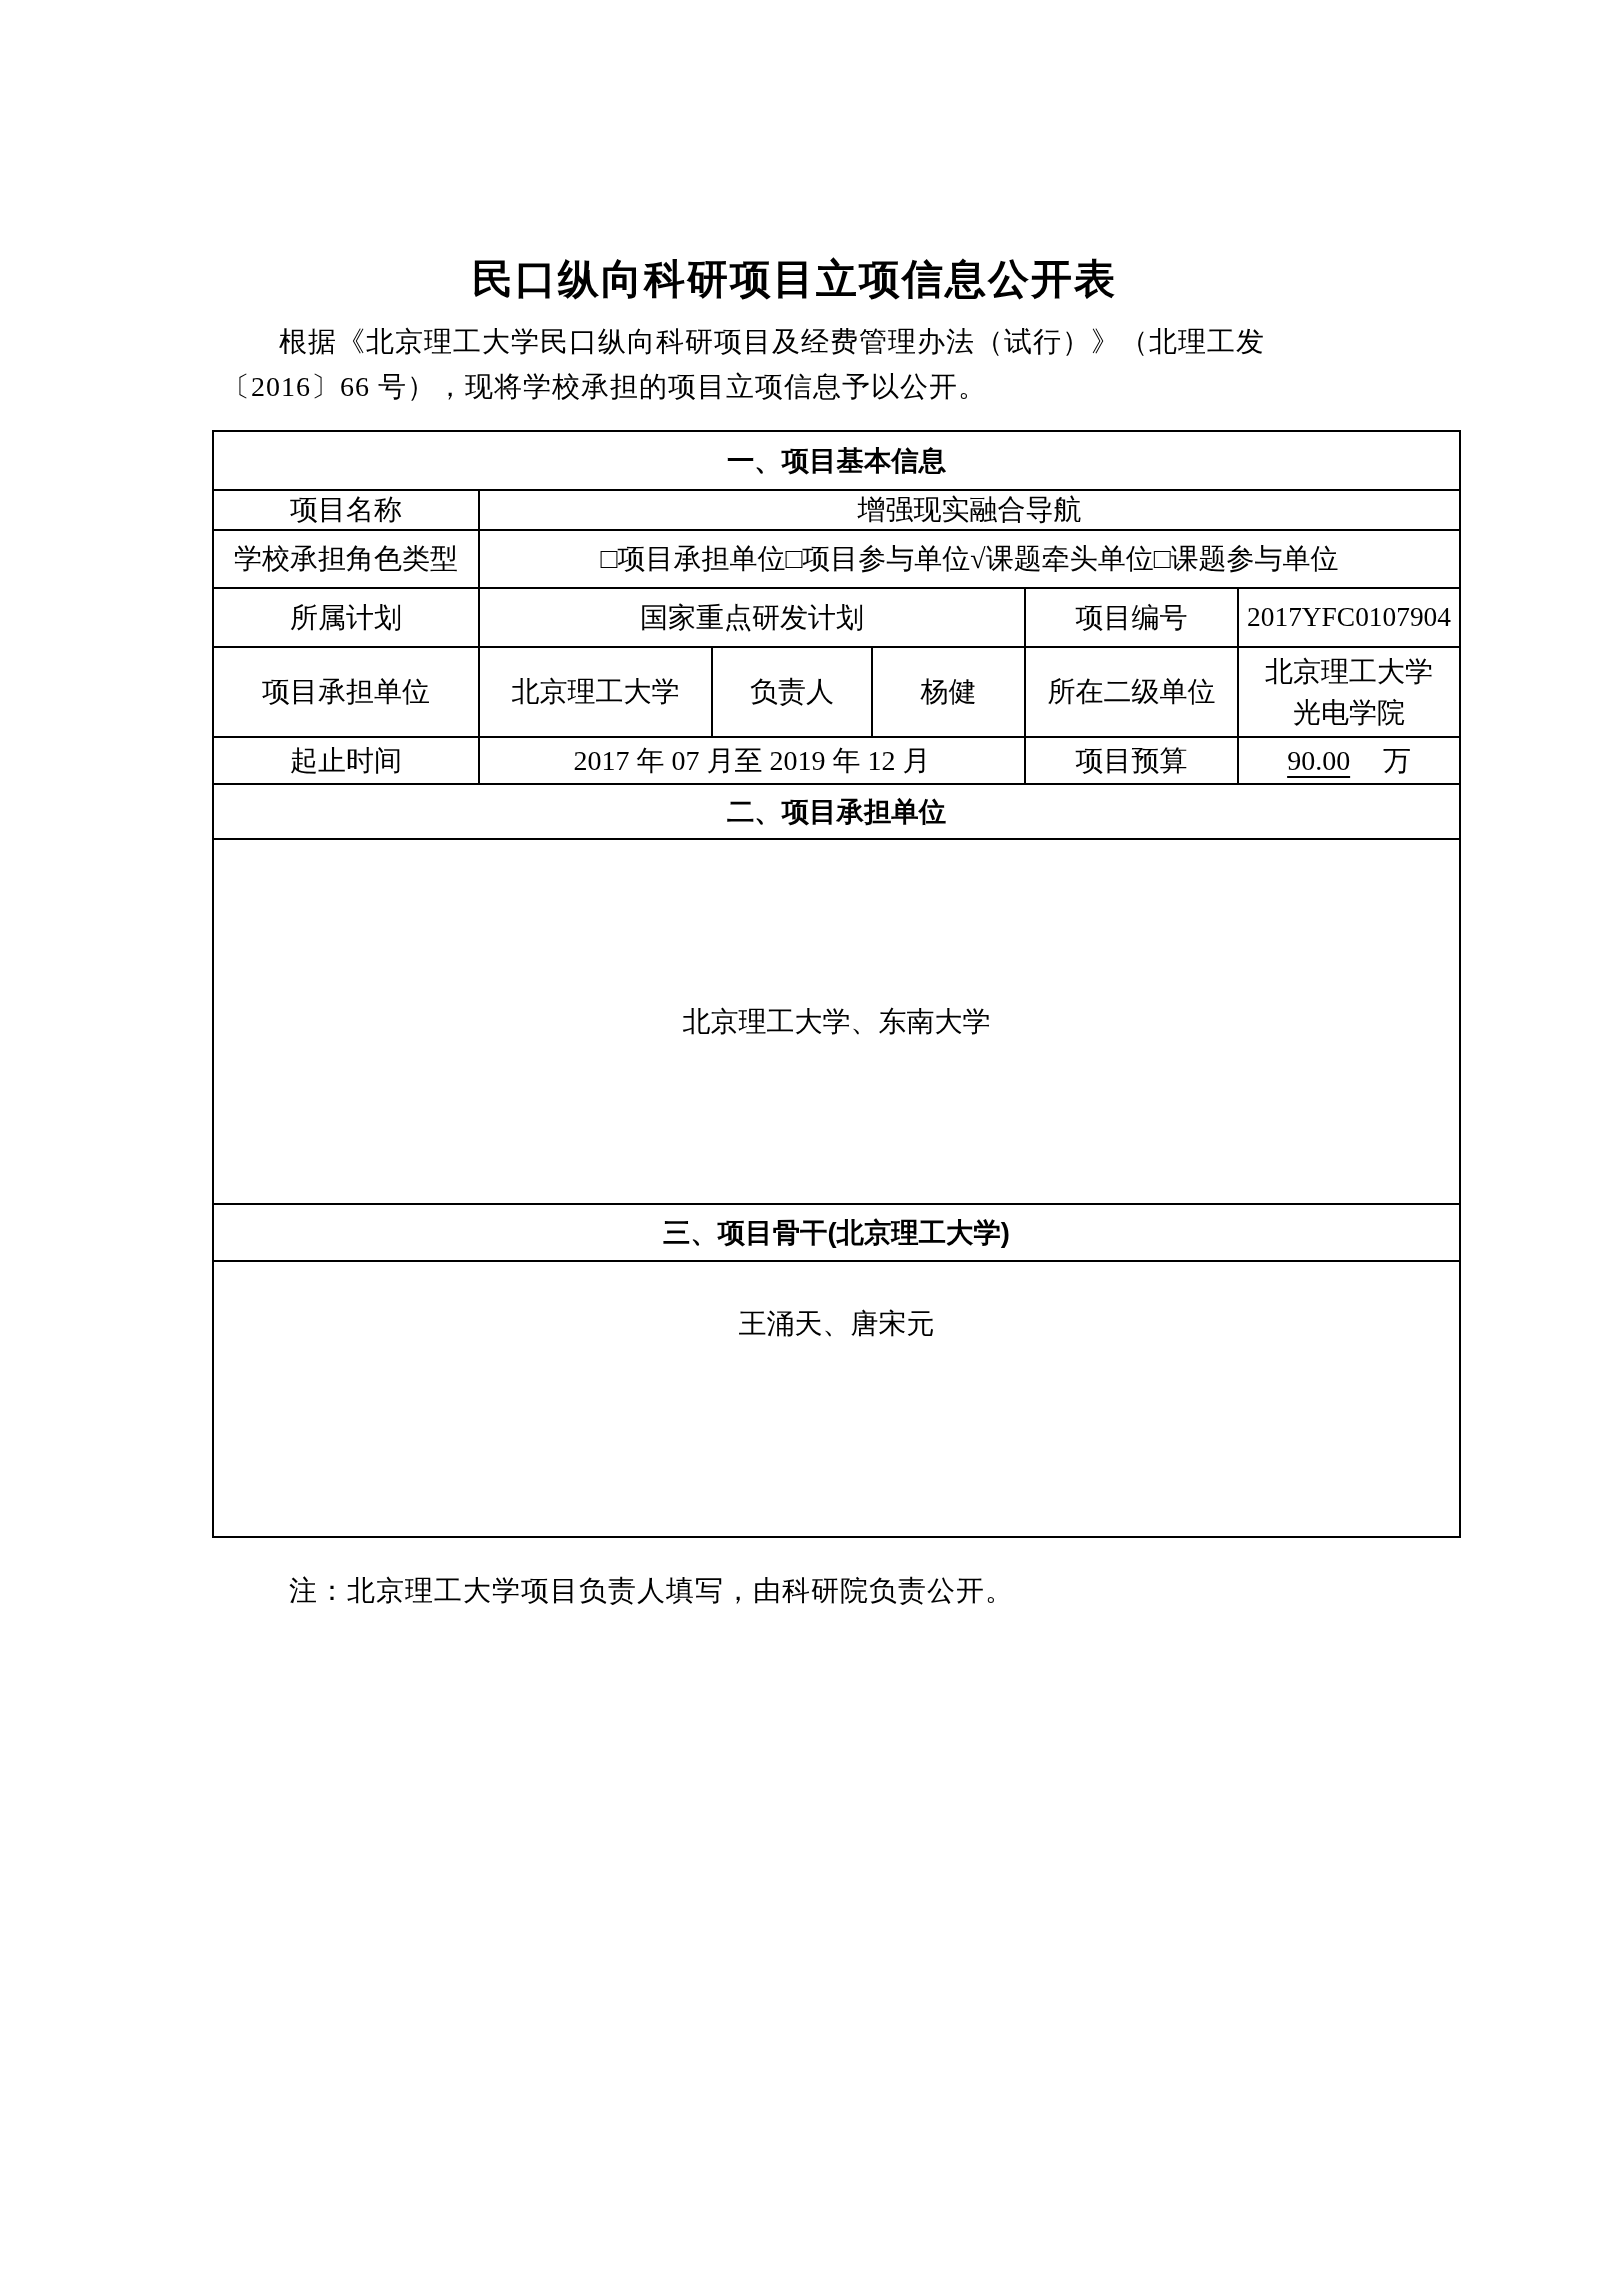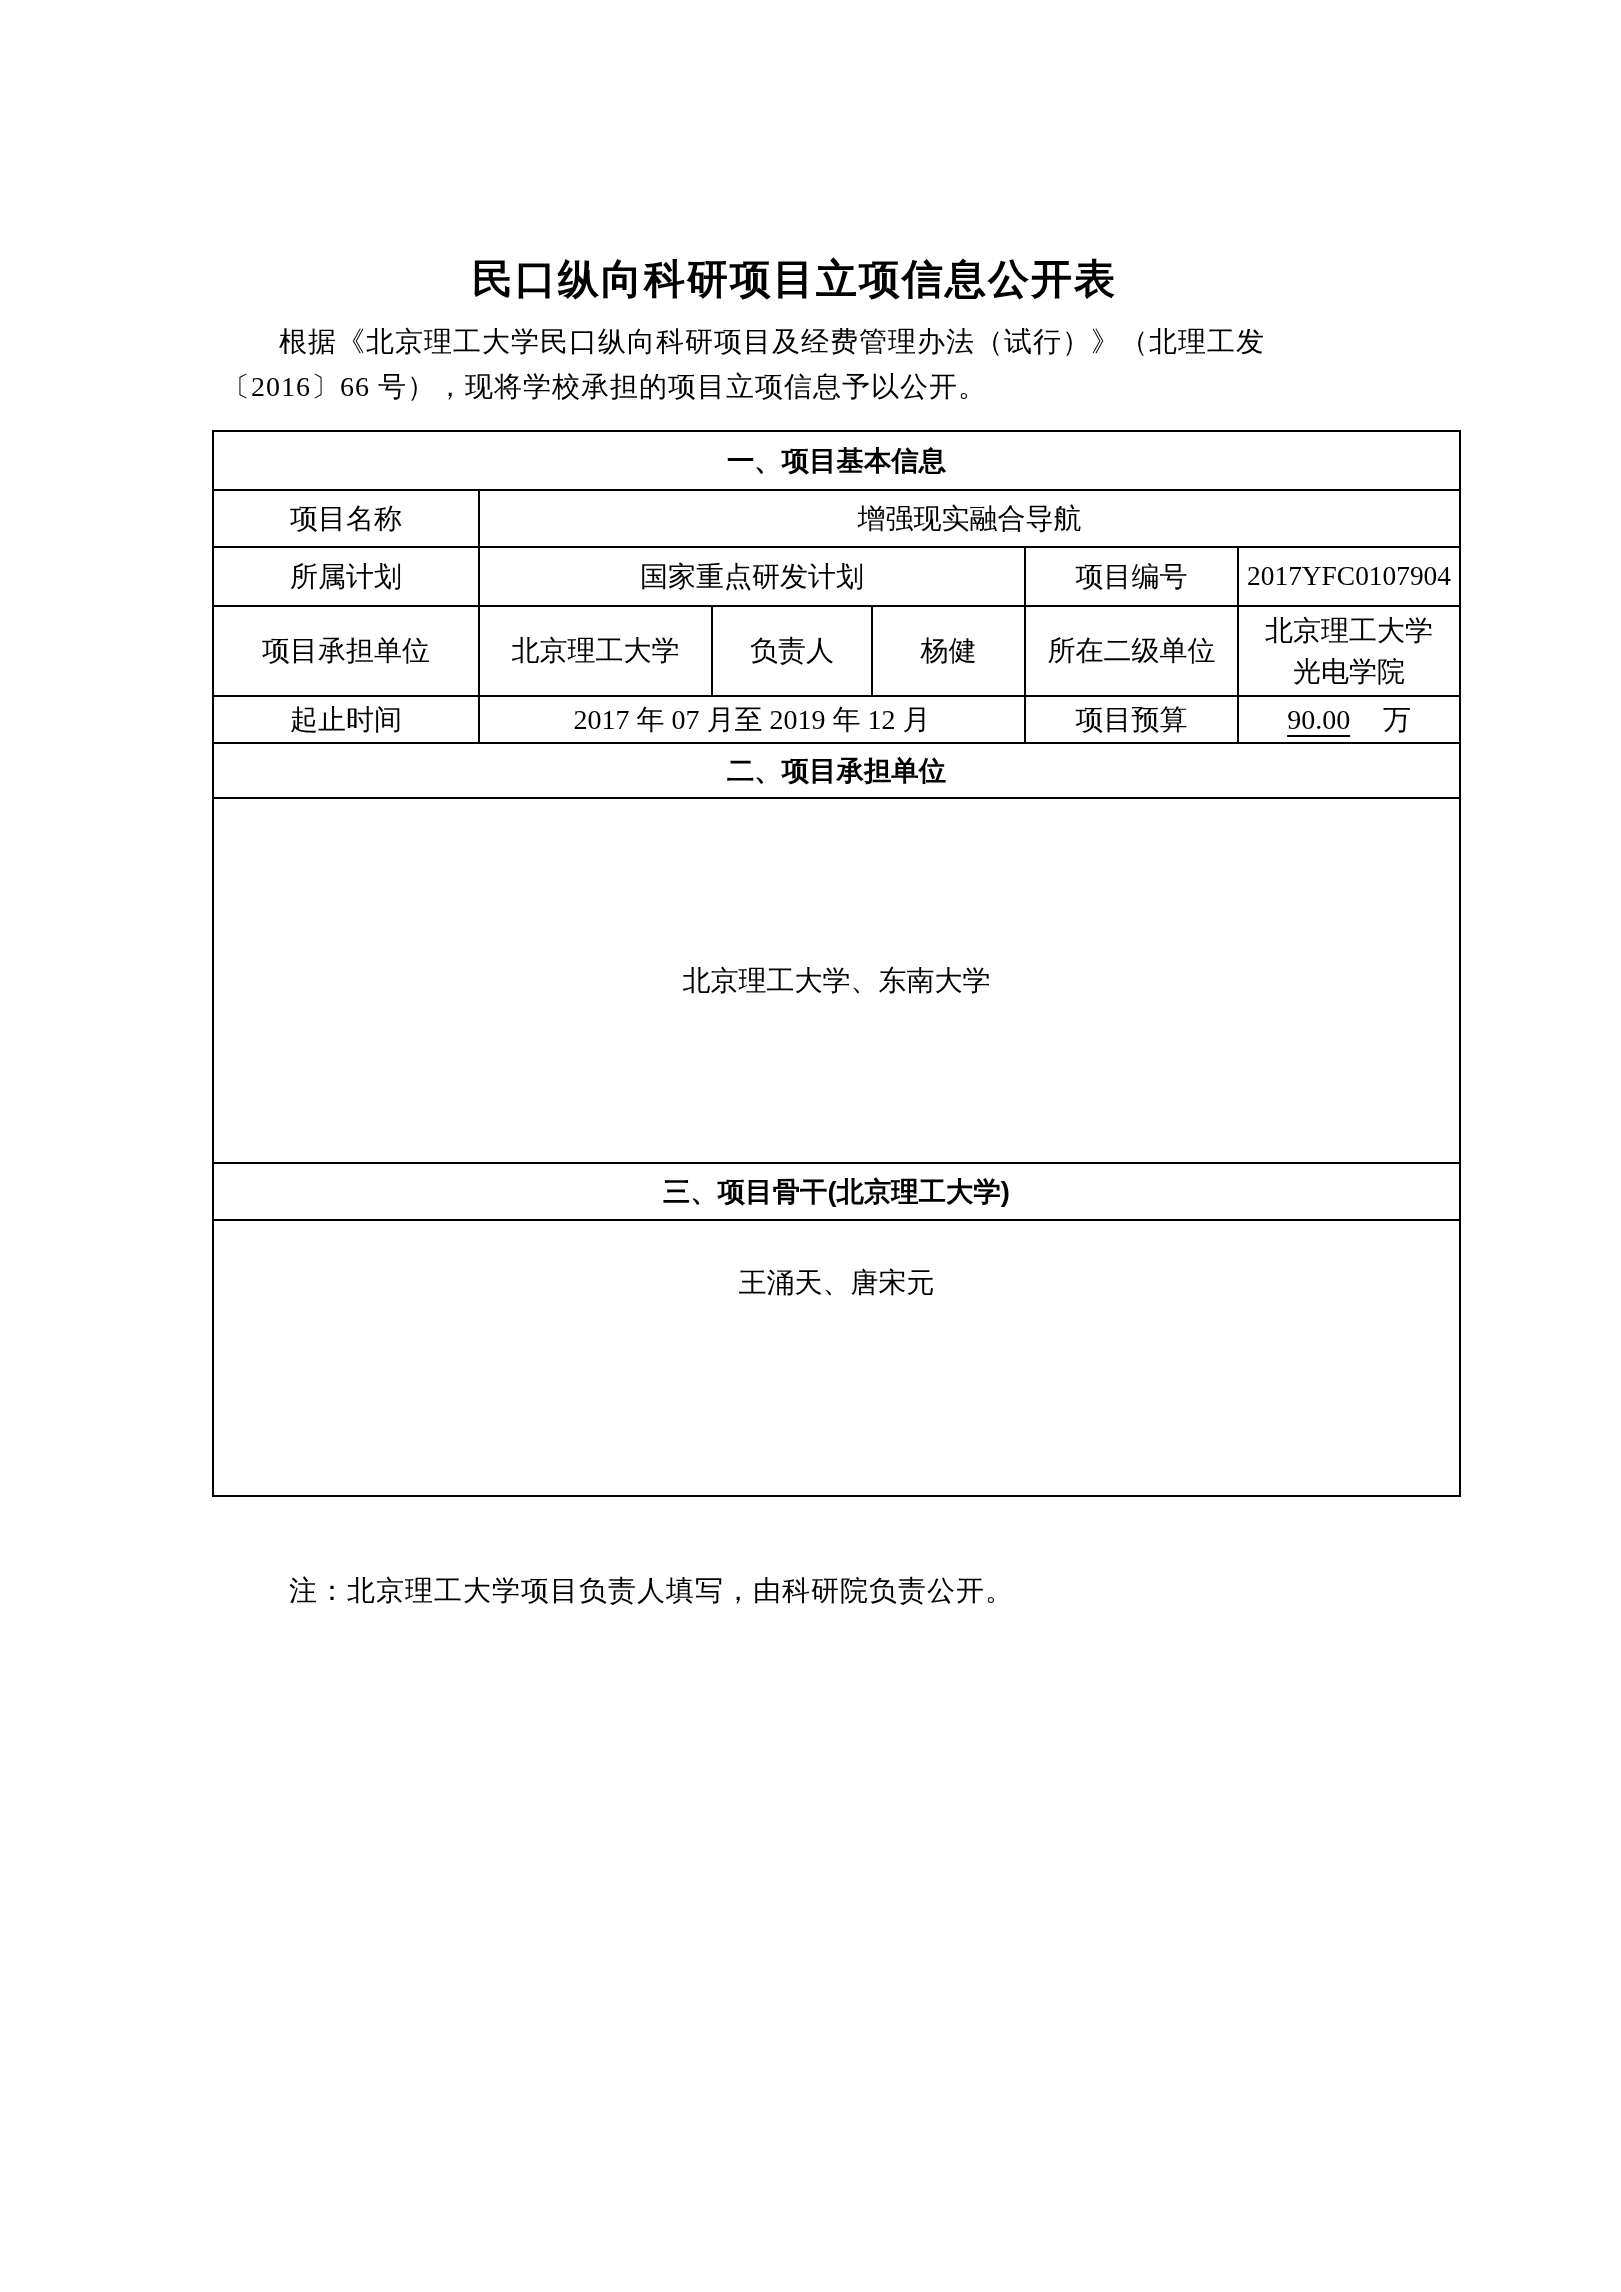--- a/index.html
+++ b/index.html
@@ -98,23 +98,27 @@
       <col style="width:233px">
       <col style="width:160px">
       <col style="width:153px">
       <col style="width:213px">
       <col style="width:222px">
     </colgroup>
     <tbody>
       <tr style="height:59px">
         <td colspan="6" class="sec-header">一、项目基本信息</td>
       </tr>
-      <tr style="height:57px">
+      <tr style="height:40px">
         <td>项目名称</td>
         <td colspan="5">增强现实融合导航</td>
+      </tr>
+      <tr style="height:58px">
+        <td>学校承担角色类型</td>
+        <td colspan="5">□项目承担单位□项目参与单位√课题牵头单位□课题参与单位</td>
       </tr>
       <tr style="height:59px">
         <td>所属计划</td>
         <td colspan="3">国家重点研发计划</td>
         <td>项目编号</td>
         <td class="code-cell">2017YFC0107904</td>
       </tr>
       <tr style="height:90px">
         <td>项目承担单位</td>
         <td>北京理工大学</td>

